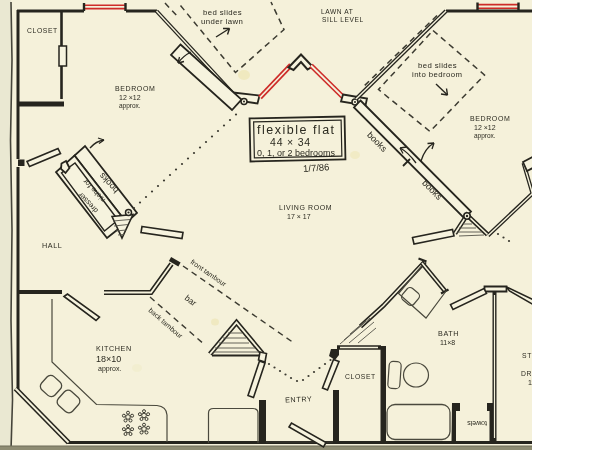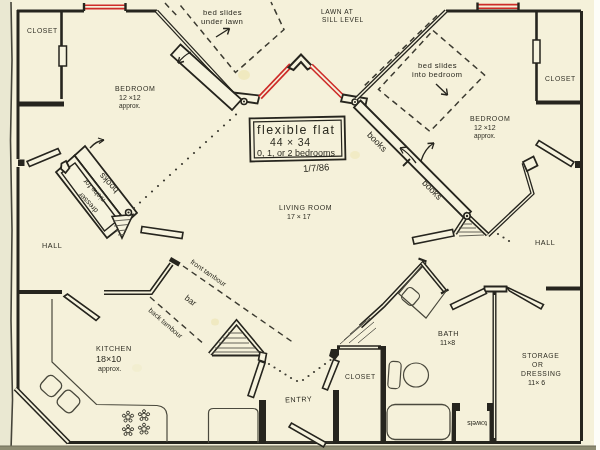--- a/index.html
+++ b/index.html
@@ -1,16 +1,16 @@
 <!DOCTYPE html>
 <html><head>
 <meta charset="utf-8">
 <style>
 html,body{margin:0;padding:0;background:#fff;}
-#page{width:600px;height:450px;position:relative;overflow:hidden;background:#f5f2dc;}
+#page{width:532px;height:450px;position:relative;overflow:hidden;background:#f5f2dc;}
 text{font-family:"Liberation Sans",sans-serif;fill:#2b2a20;}
 .cap{letter-spacing:0.6px;}
 </style>
 </head>
 <body>
 <div id="page">
 <svg width="600" height="450" viewBox="0 0 600 450">
 
 <rect x="0" y="0" width="600" height="450" fill="#f5f1da"></rect>
 

